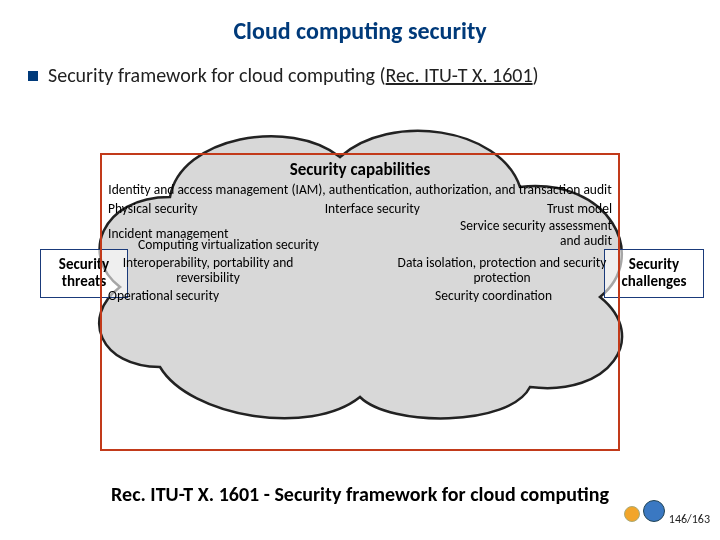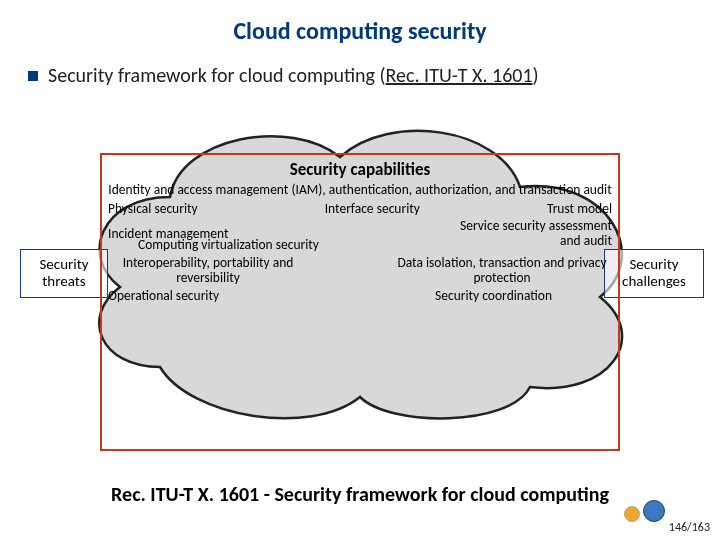--- a/index.html
+++ b/index.html
@@ -71,39 +71,40 @@
     color: #000;
   }
   .row { display: flex; justify-content: space-between; align-items: center; margin: 3px 0; }
   .row > span { flex: 0 0 auto; }
   .center { text-align: center; flex: 1; }
   .side-box {
     position: absolute;
     top: 142px;
     border: 1.5px solid #1a3a7a;
     background: rgba(255,255,255,0.6);
-    font-weight: 400;
+    font-weight: 700;
     font-size: 15px;
     text-align: center;
     padding: 6px 8px;
     line-height: 1.15;
+    margin-left: 20px;
   }
   .side-left { left: 0; width: 88px; }
   .side-right { right: -4px; width: 100px; }
   .caption {
     position: absolute;
     bottom: 34px;
     left: 0; right: 0;
     text-align: center;
     font-weight: 700;
     font-size: 20px;
   }
   .pagenum {
     position: absolute;
-    right: 10px; bottom: 6px;
+    right: 10px; bottom: 14px;
     font-size: 12px;
     color: #222;
   }
   .logo {
     position: absolute;
     right: 48px; bottom: 18px;
     width: 48px; height: 30px;
     display: flex; gap: 3px; align-items: flex-end;
   }
   .logo .c1 { width: 16px; height: 16px; border-radius: 50%; background: #f2a52a; border: 1px solid #aa7; }
@@ -156,21 +157,21 @@
         <span style="text-align:right; max-width:160px;">Service security assessment and audit</span>
       </div>
       <div class="row" style="margin-top:-14px;">
         <span style="flex:0 0 30px;"></span>
         <span>Computing virtualization security</span>
         <span style="flex:1"></span>
       </div>
       <div class="row">
         <span style="max-width:200px; text-align:center;">Interoperability, portability and reversibility</span>
         <span style="flex:1"></span>
-        <span style="max-width:220px; text-align:center;">Data isolation, transaction and privacy protection</span>
+        <span style="max-width:220px; text-align:center;">Data isolation, protection and security protection</span>
       </div>
       <div class="row">
         <span>Operational security</span>
         <span style="flex:1"></span>
         <span style="margin-right:60px;">Security coordination</span>
       </div>
     </div>
   </div>
 </div>
 

